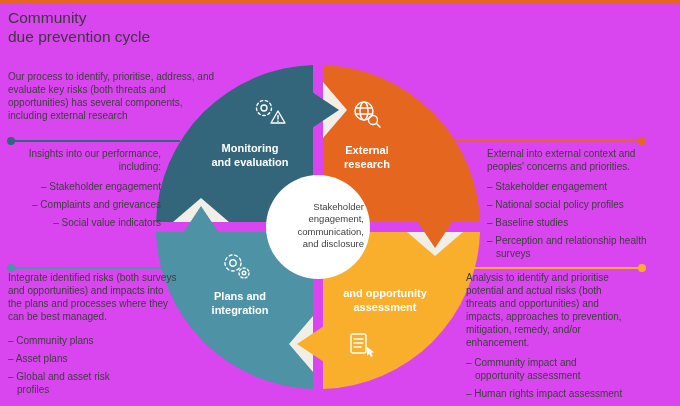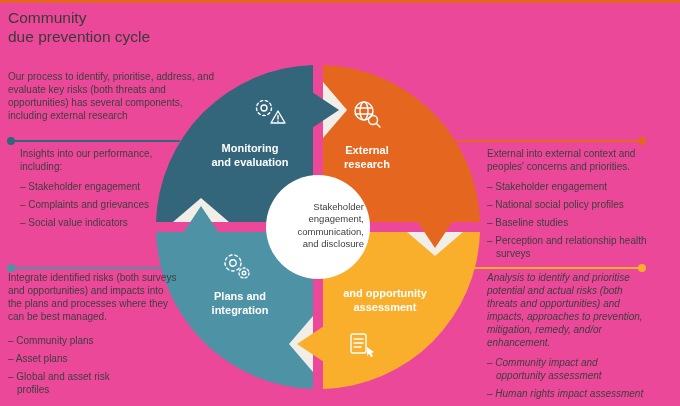--- a/index.html
+++ b/index.html
@@ -1,36 +1,36 @@
 <!DOCTYPE html>
 <html><head>
 <meta charset="utf-8">
 <style>
   * { margin:0; padding:0; box-sizing:border-box; }
   html,body { width:680px; height:406px; }
   body { font-family:"Liberation Sans", sans-serif; }
-  #canvas { position:relative; width:680px; height:406px; background:#ec4899; overflow:hidden; }
+  #canvas { position:relative; width:680px; height:406px; background:#d946ef; overflow:hidden; }
 
   .topbar { position:absolute; left:0; top:0; width:680px; height:3px; background:#e5671f; }
 
   .title { position:absolute; left:8px; top:8px; font-size:15.5px; line-height:1.25; color:#3a3a3a; }
 
   .body-text { font-size:10px; line-height:1.3; color:#3e3e3e; }
   .intro { position:absolute; left:8px; top:70px; width:214px; }
 
   .section { position:absolute; }
   .section .heading { margin-bottom:7px; }
   .bullet { padding-left:9px; text-indent:-9px; margin-bottom:5px; }
 
-  .s-performance { left:20px; top:147px; width:150px; }
+  .s-performance { left:11px; top:147px; width:150px;text-align:right; }
   .s-integration { left:8px; top:271px; width:170px; }
   .s-integration .heading { margin-bottom:11px; }
   .s-integration .bullets { width:112px; }
   .s-external { left:487px; top:147px; width:172px; }
-  .s-analysis { left:487px; top:271px; width:168px;font-style:italic; }
+  .s-analysis { left:466px; top:271px; width:168px; }
   .s-analysis .bullets { width:160px; }
 
   .line { position:absolute; height:2px; }
   .dot  { position:absolute; width:8px; height:8px; border-radius:50%; }
   .c-darkteal { background:#33657b; }
   .c-teal     { background:#4d92a5; }
   .c-orange   { background:#e5671f; }
   .c-yellow   { background:#f9af2c; }
 
   .cycle-svg { position:absolute; left:153px; top:62px; }

